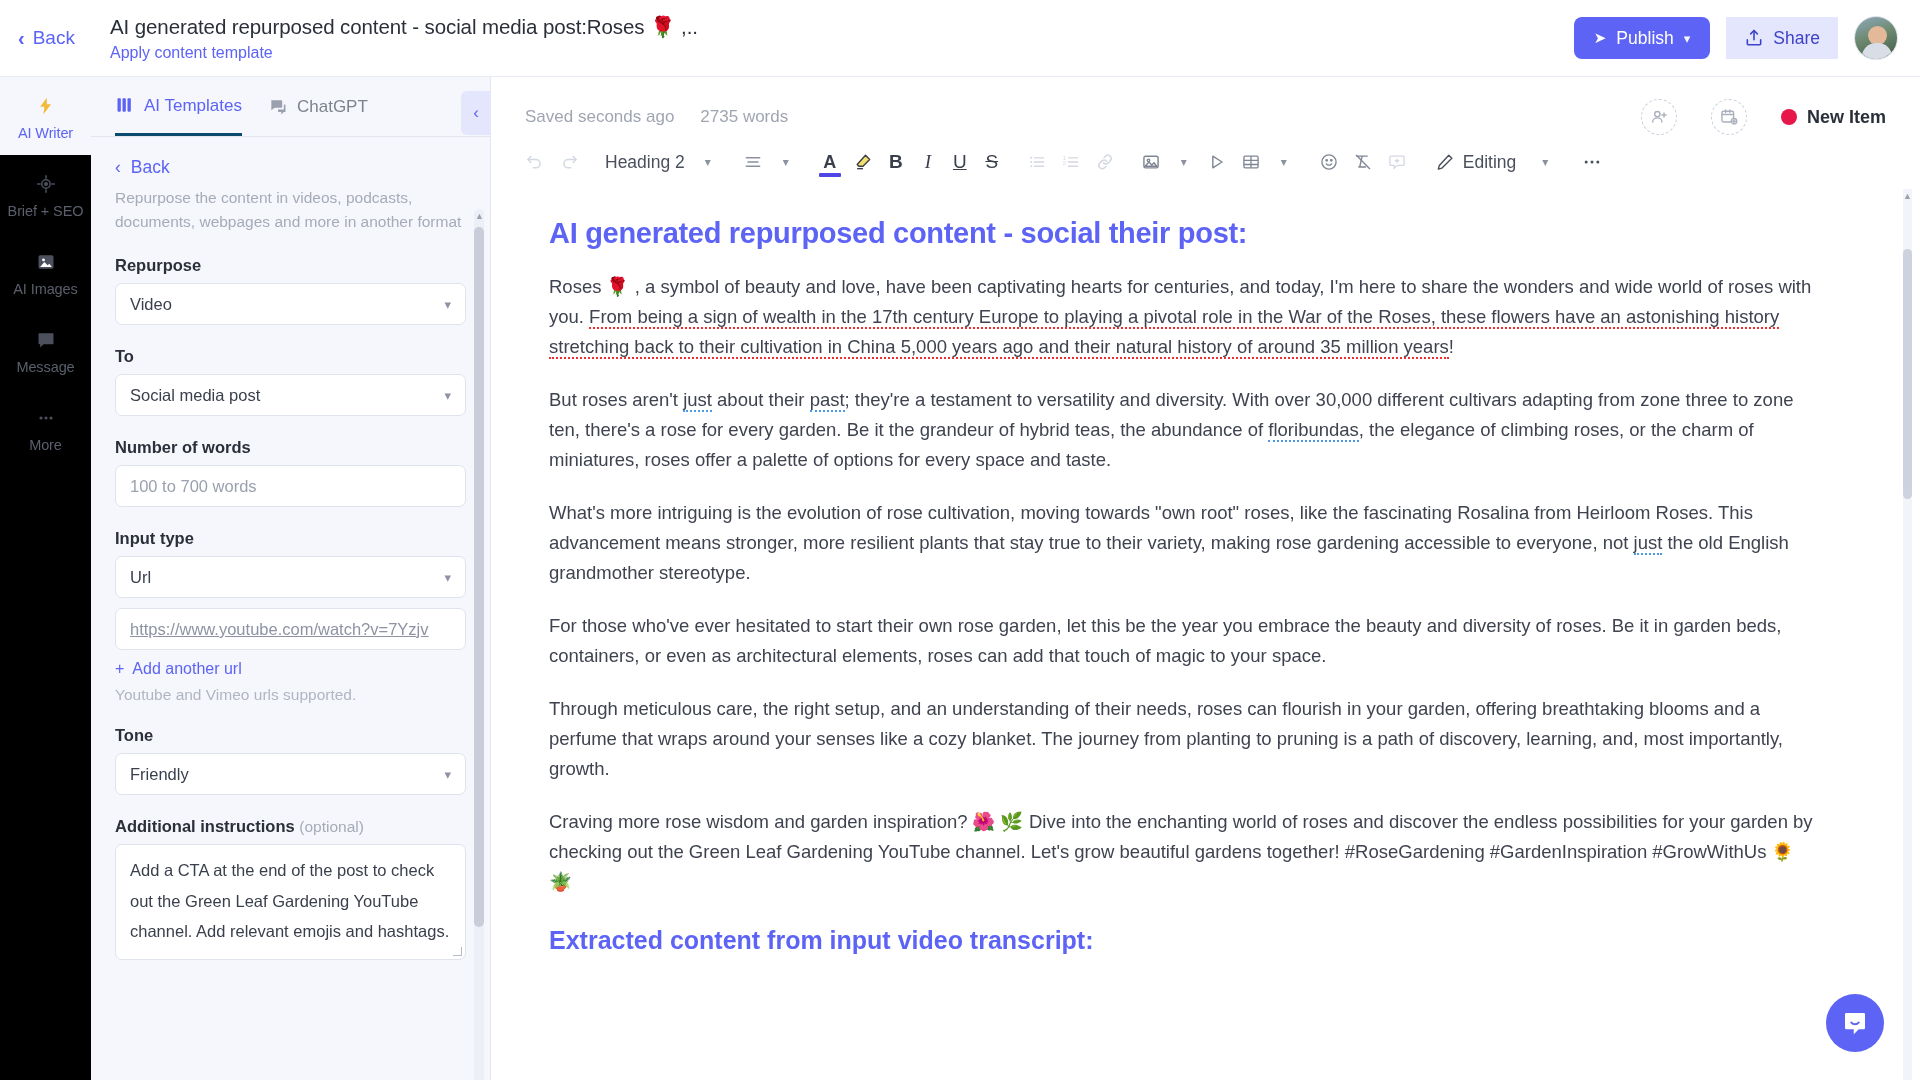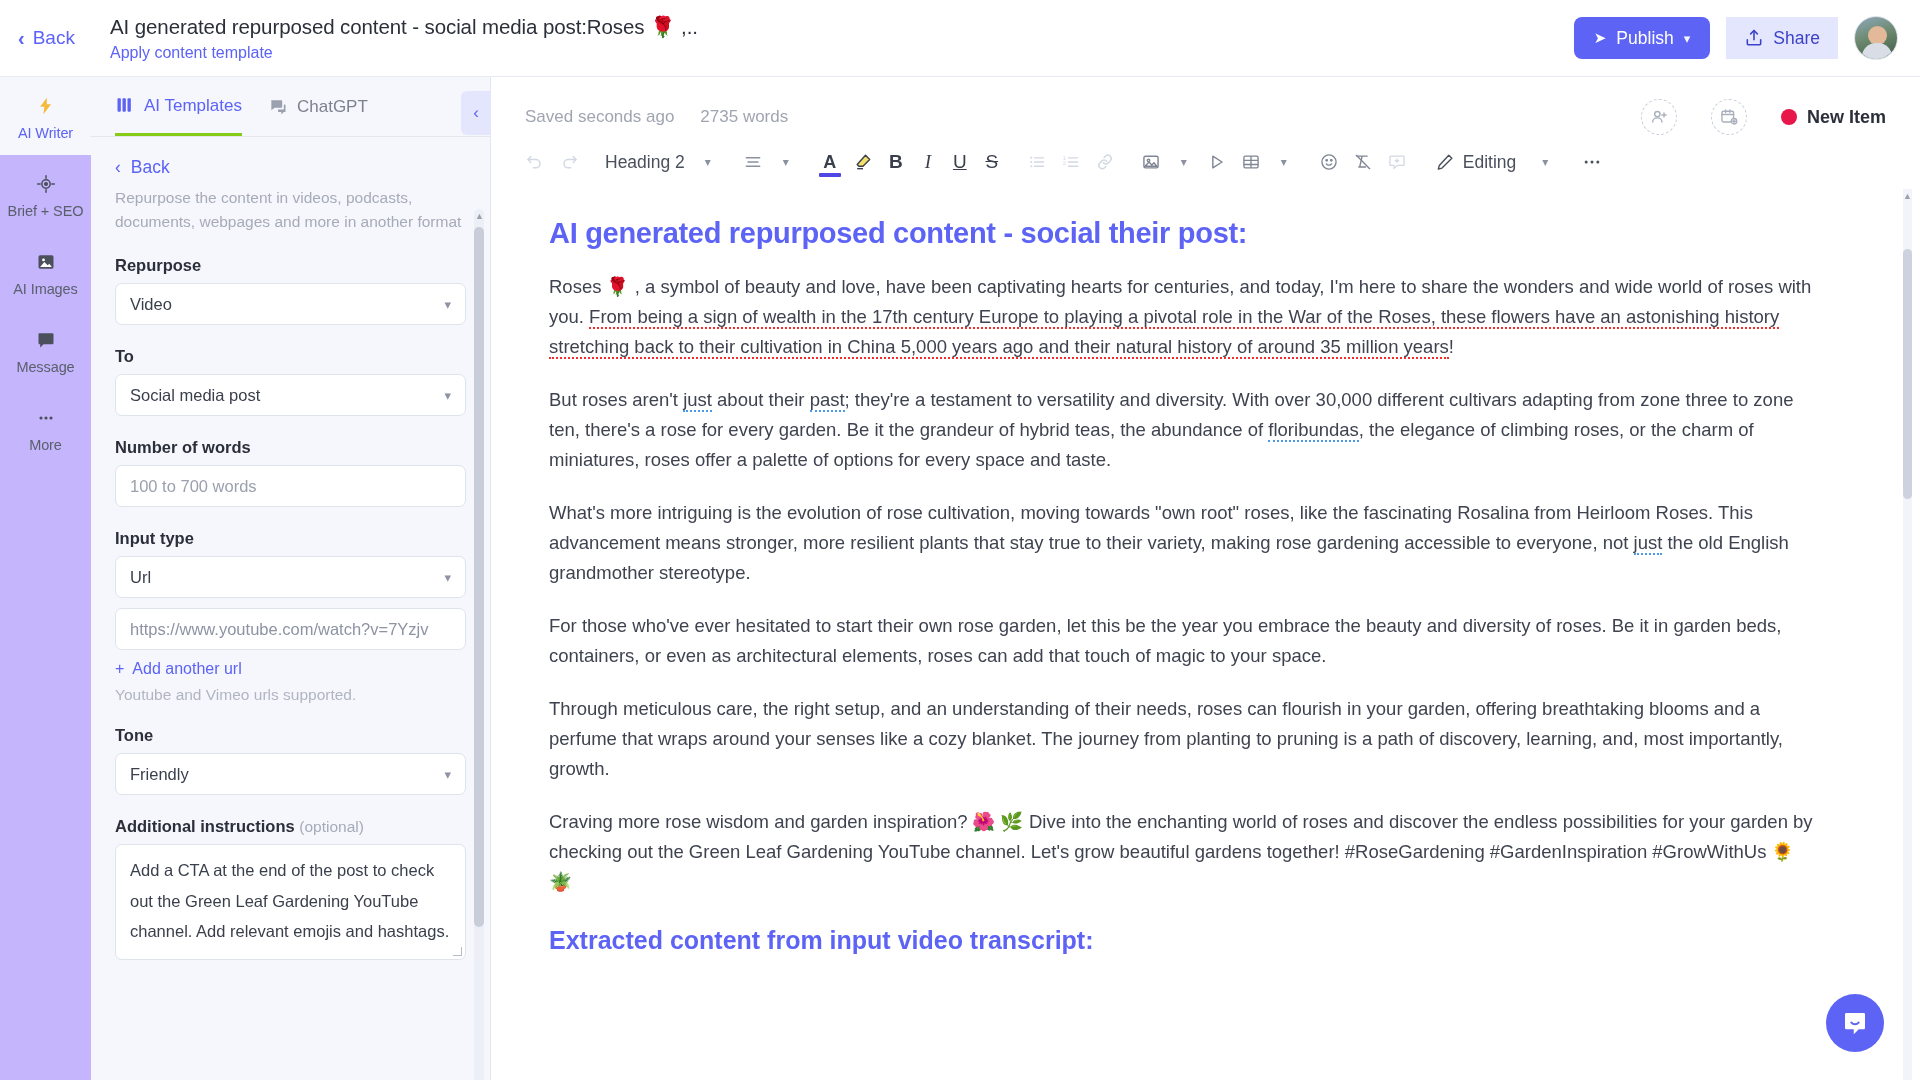--- a/index.html
+++ b/index.html
@@ -95,21 +95,21 @@
     content:""; position:absolute; width:30px; height:22px; border-radius:14px 14px 0 0;
     background:#d8dde6; left:7px; top:26px;
   }
 
   
   .layout { display: flex; height: 1003px; }
 
   
   .rail {
     width: 91px;
-    background: #c4b5fd;
+    background: #000000;
     flex-shrink: 0;
     padding-top: 0px;
   }
   .rail-item {
     padding: 16px 4px 14px;
     text-align: center;
     cursor: pointer;
     color: #5a5f6b;
   }
   .rail-item.active { background: #f5f7fc; }
@@ -133,37 +133,37 @@
     padding: 0 24px;
     height: 60px;
     align-items: center;
     border-bottom: 1px solid #e3e6ef;
   }
   .ptab {
     display: flex; align-items: center; gap: 9px;
     font-size: 17px; color: #7d828f; cursor: pointer;
     height: 59px; line-height: 59px;
   }
-  .ptab.active { color: #5c63f5; border-bottom: 3px solid #84cc16; font-weight: 500; }
+  .ptab.active { color: #5c63f5; border-bottom: 3px solid #0c4a6e; font-weight: 500; }
   .panel-body { flex: 1; overflow: hidden; padding: 20px 24px 0 24px; position: relative; }
   .panel-back { display:flex; align-items:center; gap: 10px; color:#5c63f5; font-size:17.5px; cursor:pointer; }
   .panel-h {
     font-size: 21px; font-weight: 700; color: #2b2f3a; margin-top: 18px; letter-spacing: -.2px;
   }
   .panel-desc { font-size: 15.5px; color: #a6abb8; line-height: 1.55; margin-top: 8px; }
   .field-label { font-size: 16.5px; font-weight: 700; color: #2b2f3a; margin-top: 22px; margin-bottom: 8px; }
   .field-label .opt { font-weight: 400; color: #a6abb8; font-size: 15.5px; }
   .select, .textinput {
     height: 42px; background: #fff; border: 1px solid #dfe3ec; border-radius: 7px;
     display: flex; align-items: center; justify-content: space-between;
     padding: 0 14px; font-size: 16.5px; color: #3a3f4c; cursor: pointer;
   }
   .select .chev { color: #8d93a3; font-size: 13px; }
   .textinput { color: #9aa0ae; cursor: text; display:block; line-height:40px; overflow:hidden; white-space:nowrap; }
-  .urlinput { margin-top: 10px; color:#8d93a3; }
+  .urlinput { margin-top: 10px; color:#8d93a3;text-decoration:underline; }
   .addurl { display:flex; align-items:center; gap: 8px; color:#5c63f5; font-size:16px; margin-top:10px; cursor:pointer; }
   .hint { font-size:15.5px; color:#b0b5c1; margin-top: 8px; }
   .textarea {
     margin-top: 0px; background:#fff; border:1px solid #dfe3ec; border-radius:7px;
     padding: 10px 14px; font-size:16.5px; color:#3a3f4c; line-height: 1.85; height: 116px;
     position: relative; cursor: text;
   }
   .textarea::after {
     content:""; position:absolute; right:3px; bottom:3px; width:8px; height:8px;
     border-right:1.5px solid #b6bbc7; border-bottom:1.5px solid #b6bbc7;

